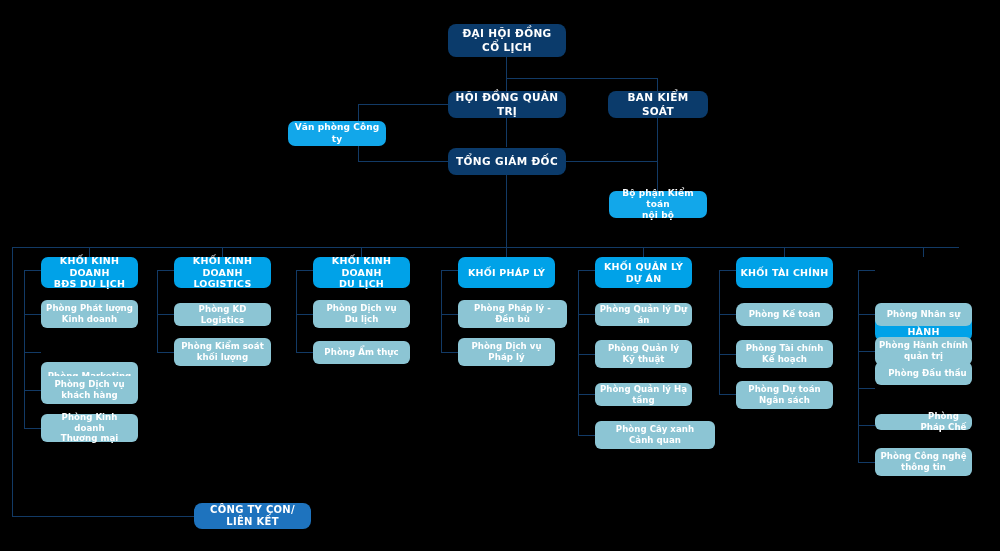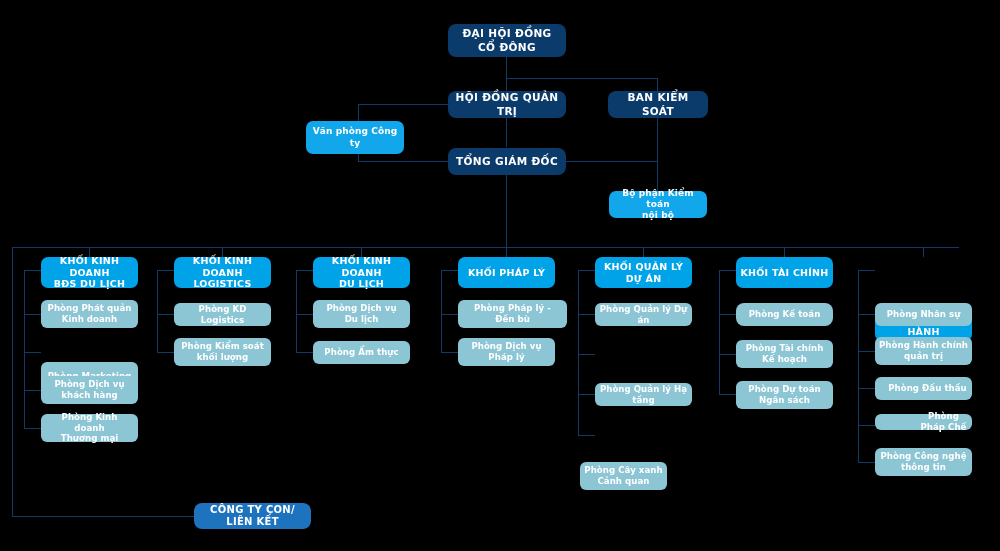--- a/index.html
+++ b/index.html
@@ -140,36 +140,36 @@
 
   <div class="ln v" style="left:858px;top:270px;height:192px;"></div>
   <div class="ln h" style="left:858px;top:270px;width:17px;"></div>
   <div class="ln h" style="left:858px;top:314px;width:17px;"></div>
   <div class="ln h" style="left:858px;top:351px;width:17px;"></div>
   <div class="ln h" style="left:858px;top:388px;width:17px;"></div>
   <div class="ln h" style="left:858px;top:425px;width:17px;"></div>
   <div class="ln h" style="left:858px;top:462px;width:17px;"></div>
 
   <div class="node navy" style="left:448px;top:24px;width:118px;height:33px;">ĐẠI HỘI ĐỒNG
-CỔ ĐÔNG</div>
+CỔ LỊCH</div>
 
   <div class="node navy" style="left:448px;top:91px;width:118px;height:27px;">HỘI ĐỒNG QUẢN TRỊ</div>
 
   <div class="node navy" style="left:608px;top:91px;width:100px;height:27px;">BAN KIỂM SOÁT</div>
 
-  <div class="node cyan-soft" style="left:306px;top:121px;width:98px;height:33px;">Văn phòng Công ty</div>
+  <div class="node cyan-soft" style="left:288px;top:121px;width:98px;height:25px;">Văn phòng Công ty</div>
 
   <div class="node navy" style="left:448px;top:148px;width:118px;height:27px;">TỔNG GIÁM ĐỐC</div>
 
   <div class="node cyan-soft" style="left:609px;top:191px;width:98px;height:27px;">Bộ phận Kiểm toán
 nội bộ</div>
 
   <div class="node cyan" style="left:41px;top:257px;width:97px;height:31px;">KHỐI KINH DOANH
 BĐS DU LỊCH</div>
-  <div class="node pale" style="left:41px;top:300px;width:97px;height:28px;">Phòng Phát quản
+  <div class="node pale" style="left:41px;top:300px;width:97px;height:28px;">Phòng Phát lượng
 Kinh doanh</div>
   <div class="node pale" style="left:41px;top:338px;width:97px;height:28px;margin-top:24px;">Phòng Marketing</div>
   <div class="node pale" style="left:41px;top:376px;width:97px;height:28px;">Phòng Dịch vụ
 khách hàng</div>
   <div class="node pale" style="left:41px;top:414px;width:97px;height:28px;">Phòng Kinh doanh
 Thương mại</div>
 
   <div class="node cyan" style="left:174px;top:257px;width:97px;height:31px;">KHỐI KINH DOANH
 LOGISTICS</div>
   <div class="node pale" style="left:174px;top:303px;width:97px;height:23px;border-radius:6px;">Phòng KD Logistics</div>
@@ -184,35 +184,37 @@
 
   <div class="node cyan" style="left:458px;top:257px;width:97px;height:31px;">KHỐI PHÁP LÝ</div>
   <div class="node pale" style="left:458px;top:300px;width:109px;height:28px;">Phòng Pháp lý -
 Đền bù</div>
   <div class="node pale" style="left:458px;top:338px;width:97px;height:28px;">Phòng Dịch vụ
 Pháp lý</div>
 
   <div class="node cyan" style="left:595px;top:257px;width:97px;height:31px;">KHỐI QUẢN LÝ
 DỰ ÁN</div>
   <div class="node pale" style="left:595px;top:303px;width:97px;height:23px;">Phòng Quản lý Dự án</div>
+  <div class="node pale" style="left:595px;top:340px;width:97px;height:28px;">Phòng Quản lý
+Kỹ thuật</div>
   <div class="node pale" style="left:595px;top:383px;width:97px;height:23px;">Phòng Quản lý Hạ tầng</div>
-  <div class="node pale" style="left:580px;top:421px;width:87px;height:28px;margin-top:41px;">Phòng Cây xanh
+  <div class="node pale" style="left:595px;top:421px;width:120px;height:28px;">Phòng Cây xanh
 Cảnh quan</div>
 
   <div class="node cyan" style="left:736px;top:257px;width:97px;height:31px;">KHỐI TÀI CHÍNH</div>
   <div class="node pale" style="left:736px;top:303px;width:97px;height:23px;border-radius:8px;">Phòng Kế toán</div>
   <div class="node pale" style="left:736px;top:340px;width:97px;height:28px;">Phòng Tài chính
 Kế hoạch</div>
   <div class="node pale" style="left:736px;top:381px;width:97px;height:28px;">Phòng Dự toán
 Ngân sách</div>
 
   <div class="node cyan" style="left:875px;top:266px;width:97px;height:31px;margin-top:44px;">KHỐI VẬN HÀNH</div>
   <div class="node pale" style="left:875px;top:303px;width:97px;height:23px;">Phòng Nhân sự</div>
   <div class="node pale" style="left:875px;top:337px;width:97px;height:28px;">Phòng Hành chính
 quản trị</div>
-  <div class="node pale" style="left:875px;top:377px;width:97px;height:23px;padding-left:12px;">Phòng Đấu thầu</div>
+  <div class="node pale" style="left:875px;top:362px;width:97px;height:23px;padding-left:12px;">Phòng Đấu thầu</div>
   <div class="node pale" style="left:875px;top:414px;width:97px;height:16px;padding-left:44px;">Phòng Pháp Chế</div>
   <div class="node pale" style="left:875px;top:448px;width:97px;height:28px;">Phòng Công nghệ
 thông tin</div>
 
   <div class="node midblue" style="left:194px;top:503px;width:117px;height:26px;border-radius:8px;">CÔNG TY CON/ LIÊN KẾT</div>
 
 </div>
 
 </body></html>

